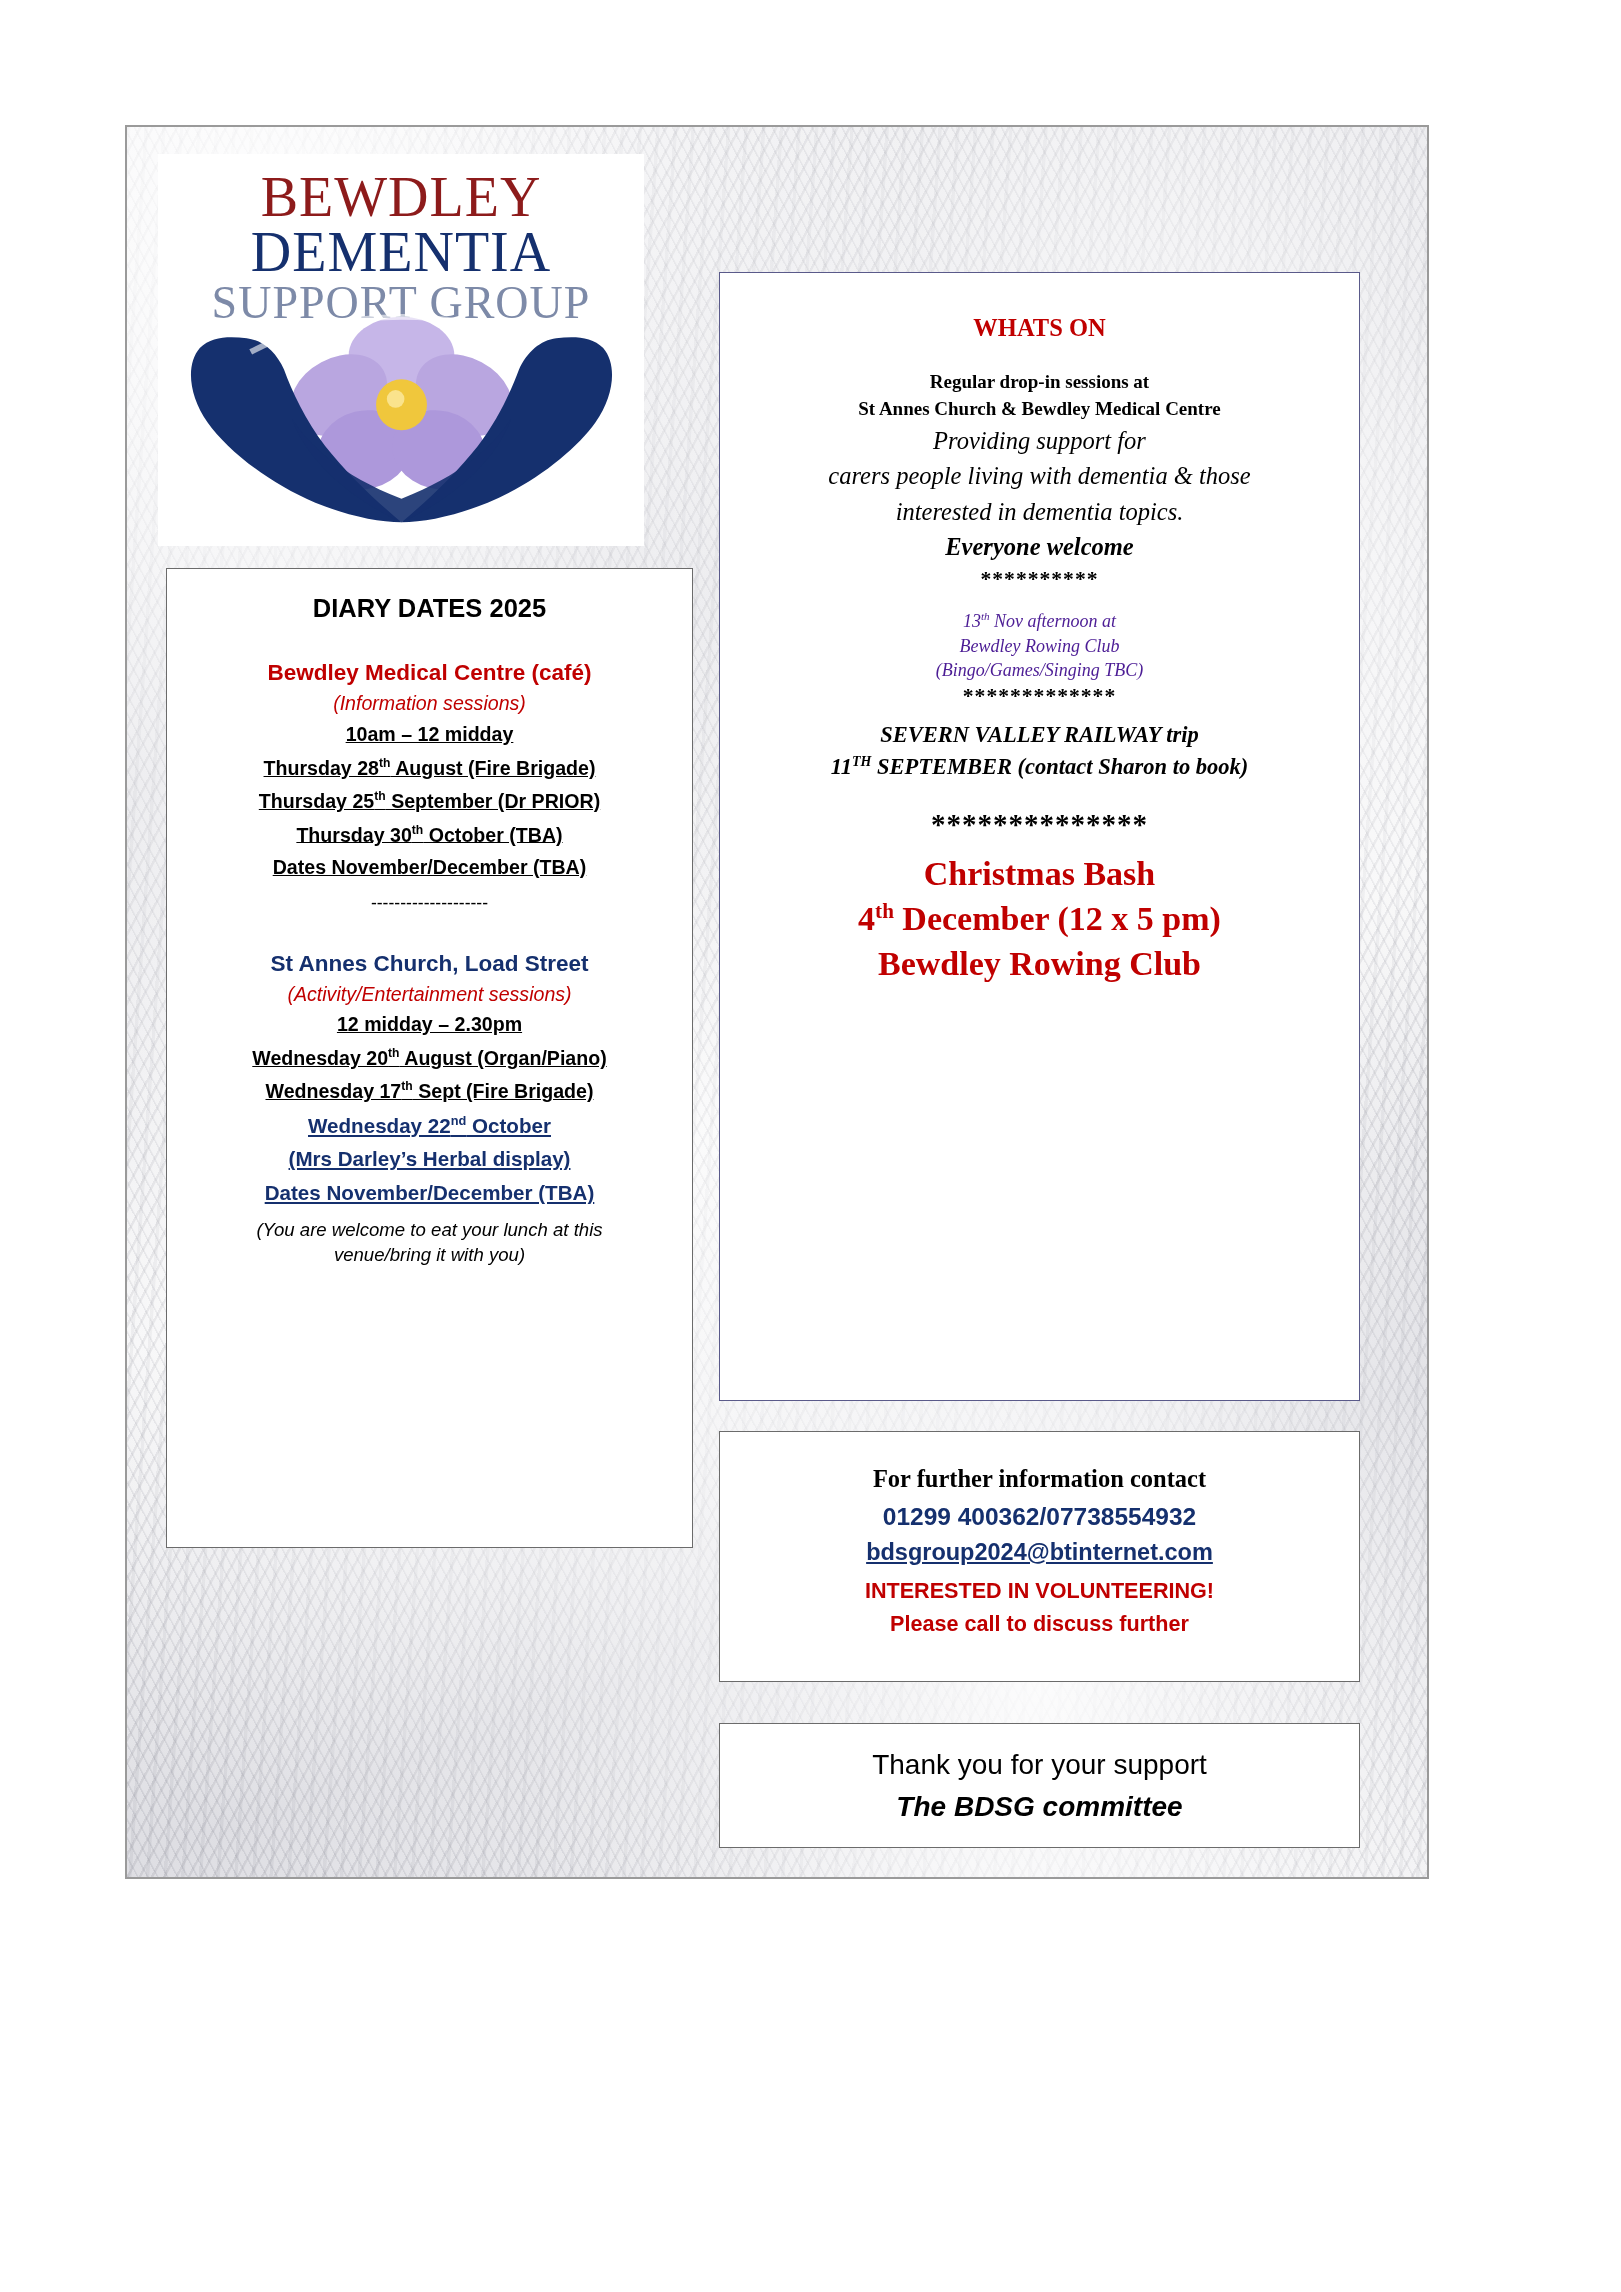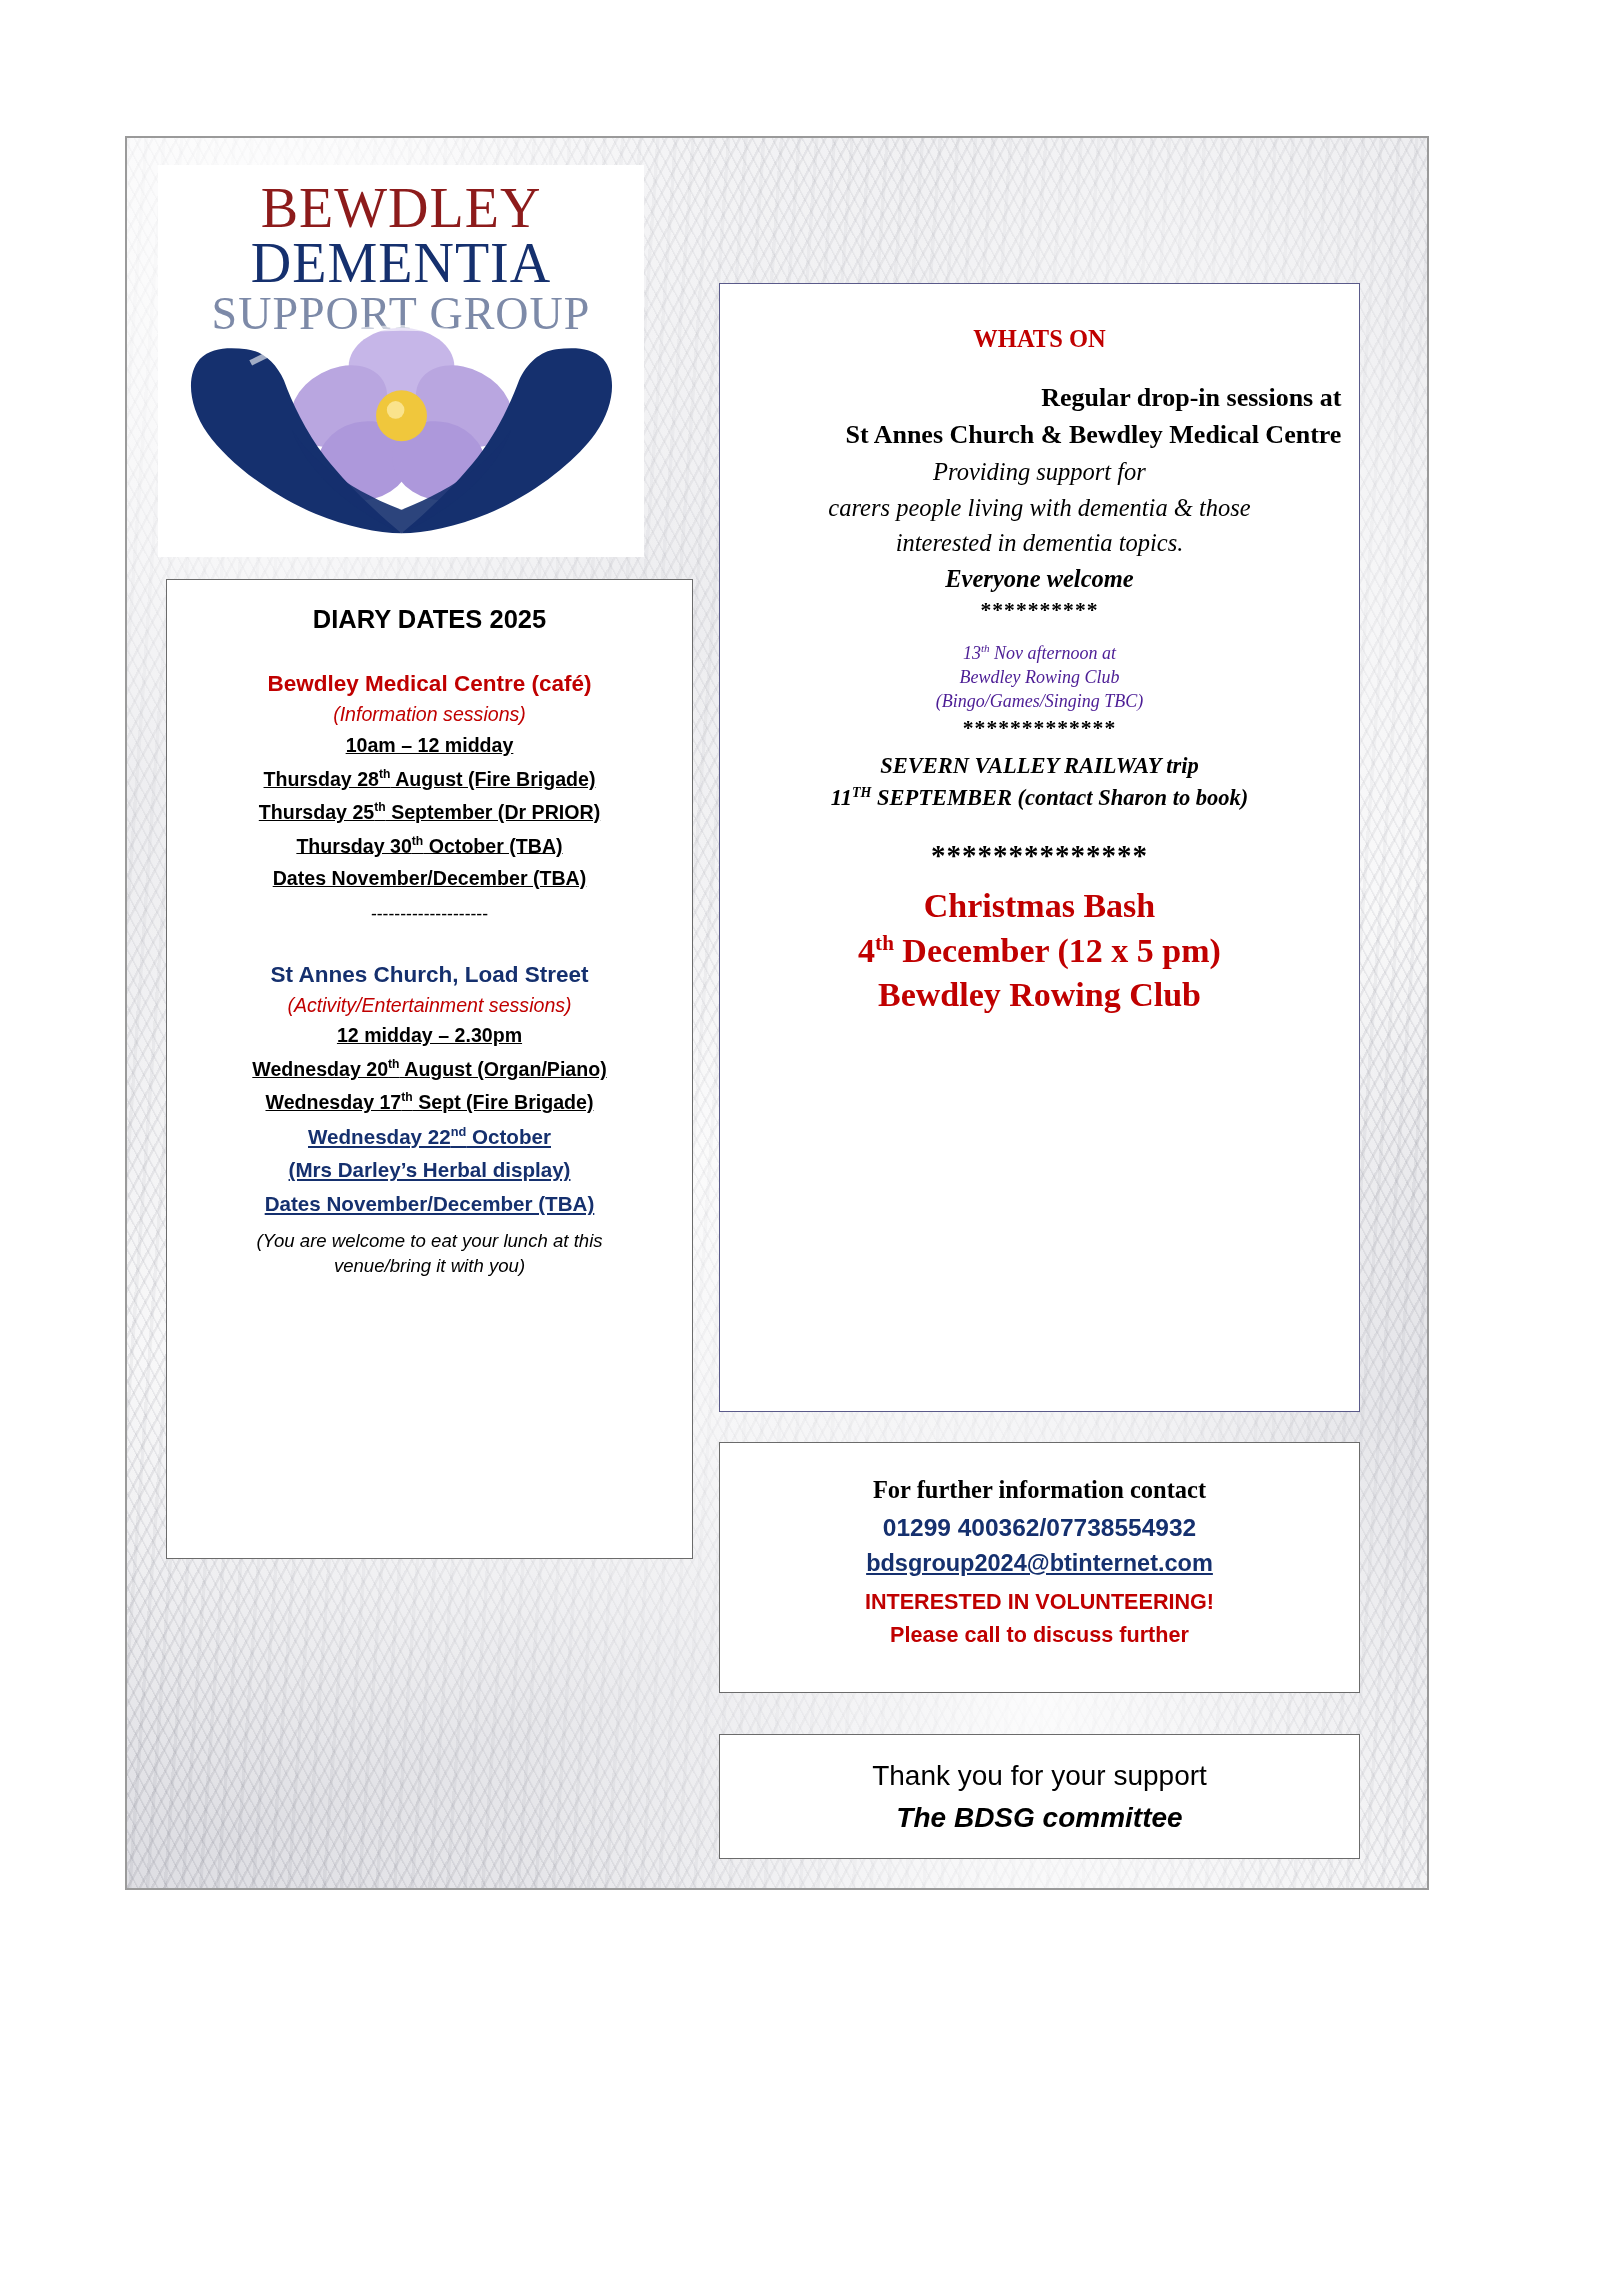--- a/index.html
+++ b/index.html
@@ -11,21 +11,21 @@
     width: 1621px;
     height: 2293px;
     font-family: "Liberation Sans", sans-serif;
     position: relative;
   }
 
   
   #poster {
     position: absolute;
     left: 125px;
-    top: 136px;
+    top: 125px;
     width: 1304px;
     height: 1754px;
     box-sizing: border-box;
     border: 2px solid #9a9a9a;
     background:
       radial-gradient(ellipse at 12% 8%, rgba(255,255,255,0.95) 0%, rgba(255,255,255,0) 40%),
       radial-gradient(ellipse at 80% 22%, rgba(255,255,255,0.85) 0%, rgba(255,255,255,0) 38%),
       radial-gradient(ellipse at 30% 65%, rgba(255,255,255,0.8) 0%, rgba(255,255,255,0) 42%),
       radial-gradient(ellipse at 70% 88%, rgba(255,255,255,0.9) 0%, rgba(255,255,255,0) 40%),
       repeating-linear-gradient(118deg, rgba(150,150,160,0.22) 0px, rgba(150,150,160,0.22) 2px, rgba(255,255,255,0) 2.9px, rgba(255,255,255,0) 10.8px),
@@ -144,24 +144,24 @@
   }
   #whatson .wo-title {
     text-align: center;
     font-family: "Liberation Serif", serif;
     font-weight: bold;
     font-size: 24.5px;
     color: #c00000;
     margin-top: 21.6px;
   }
   #whatson .ser-b {
-    text-align: right;
-    font-family: "Liberation Serif", serif;
-    font-weight: bold;
-    font-size: 26px;
+    text-align: center;
+    font-family: "Liberation Serif", serif;
+    font-weight: bold;
+    font-size: 19px;
     color: #000;
     line-height: 1.45;
     margin-top: 25.5px;
   }
   #whatson .ser-i {
     text-align: center;
     font-family: "Liberation Serif", serif;
     font-style: italic;
     font-size: 24.5px;
     color: #000;

